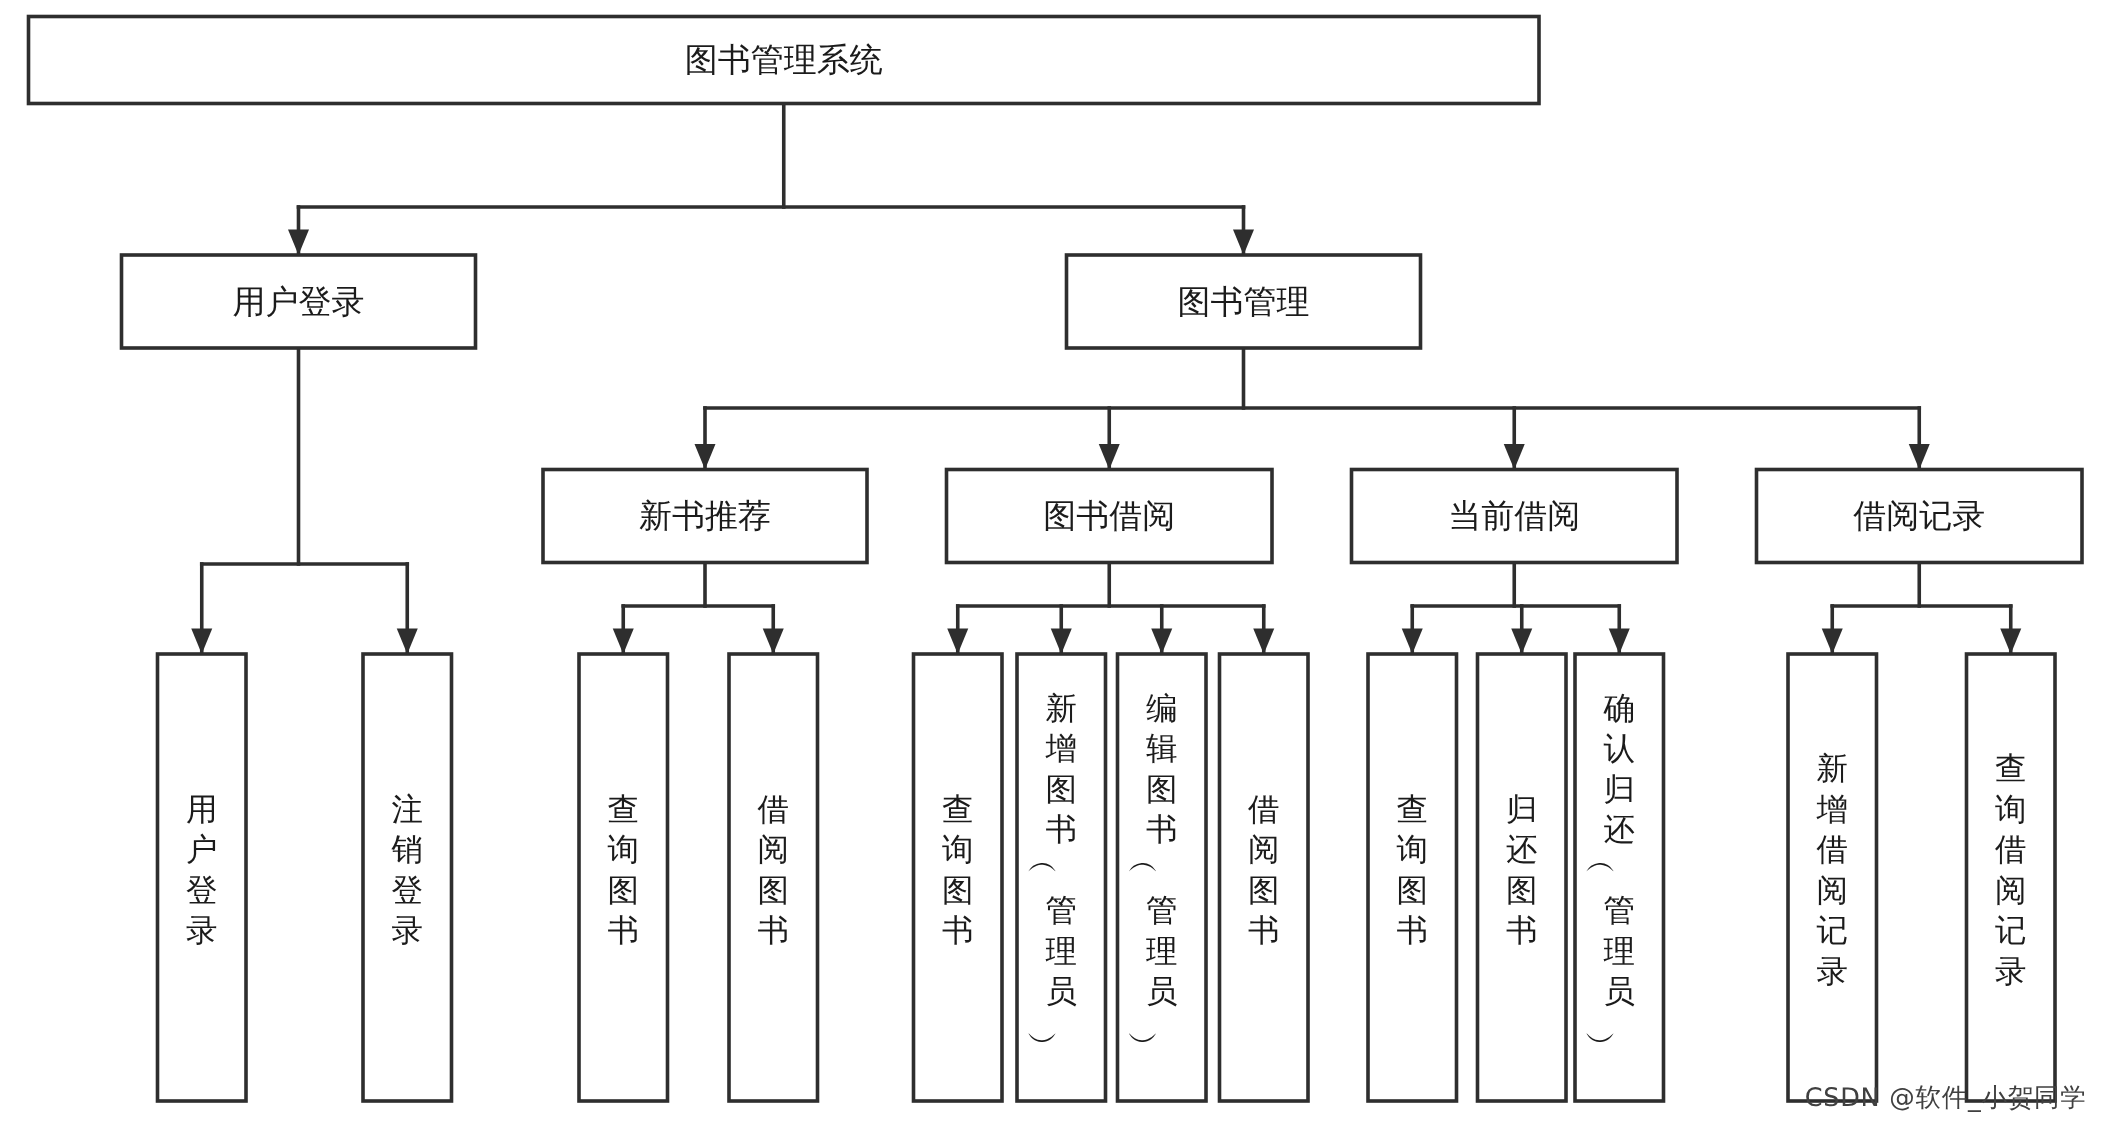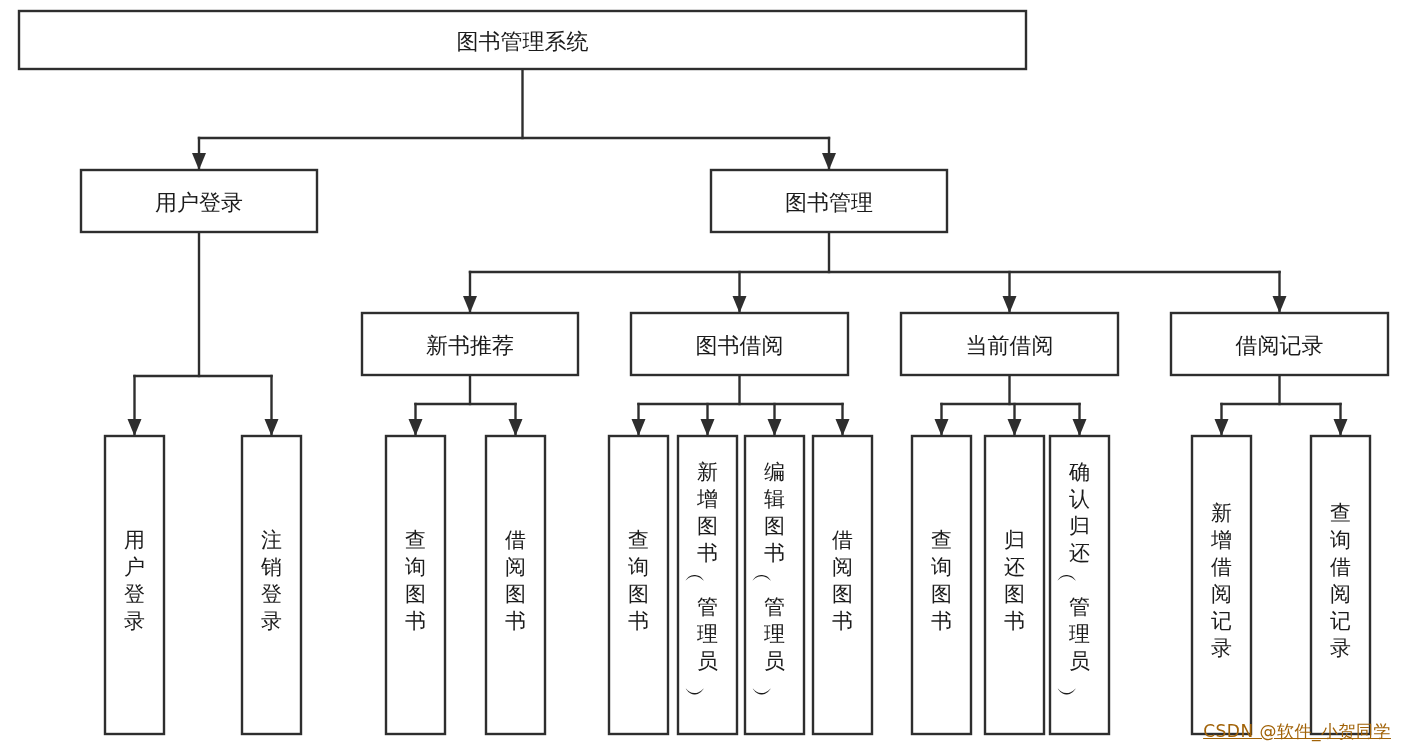--- a/index.html
+++ b/index.html
@@ -52,27 +52,26 @@
   .node-label-vertical {
     fill: #1b1b1b;
     font-family: "DejaVu Sans", "Liberation Sans", sans-serif;
     font-size: 21px;
     text-anchor: middle;
   }
   .watermark {
     position: absolute;
     right: 14px;
     bottom: 4px;
-    color: #a16207;
+    color: #404040;
     font-size: 17px;
     font-family: "DejaVu Sans", "Liberation Sans", sans-serif;
     letter-spacing: 0.5px;
     white-space: nowrap;
     user-select: none;
-    text-decoration: underline;
   }
 </style>
 </head>
 <body>
 
 <div id="diagram-root">
   <svg class="diagram-canvas" viewBox="0 0 1405 747">
     <g id="connector-layer">
         <line x1="522.5" y1="69" x2="522.5" y2="138" class="connector"></line>
         <line x1="199" y1="138" x2="829" y2="138" class="connector"></line>

